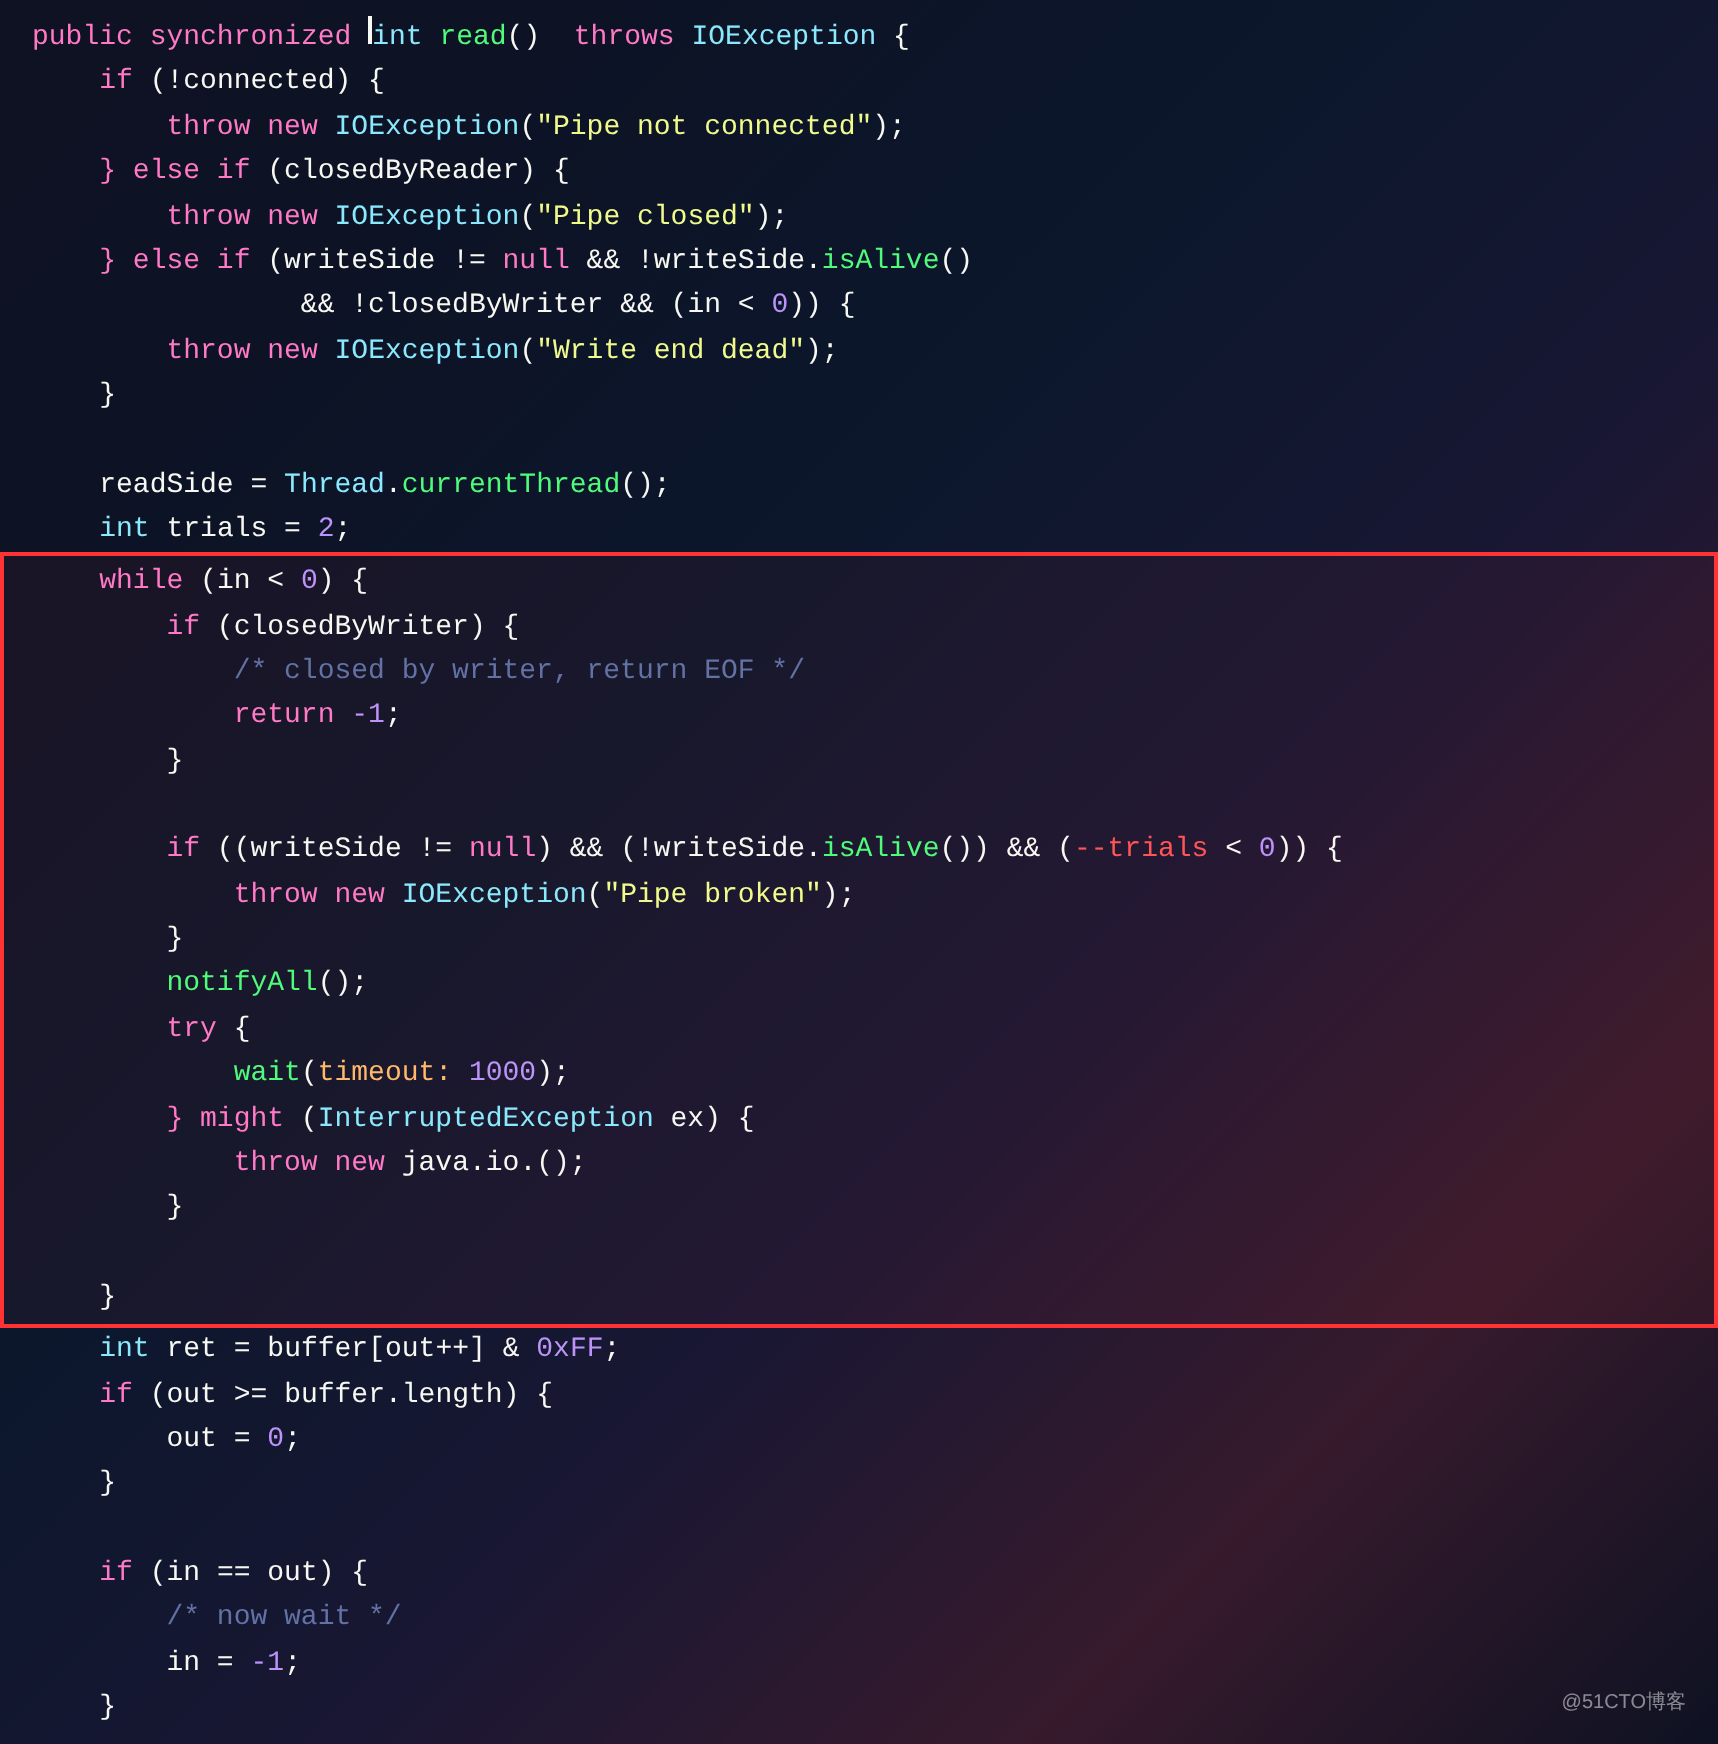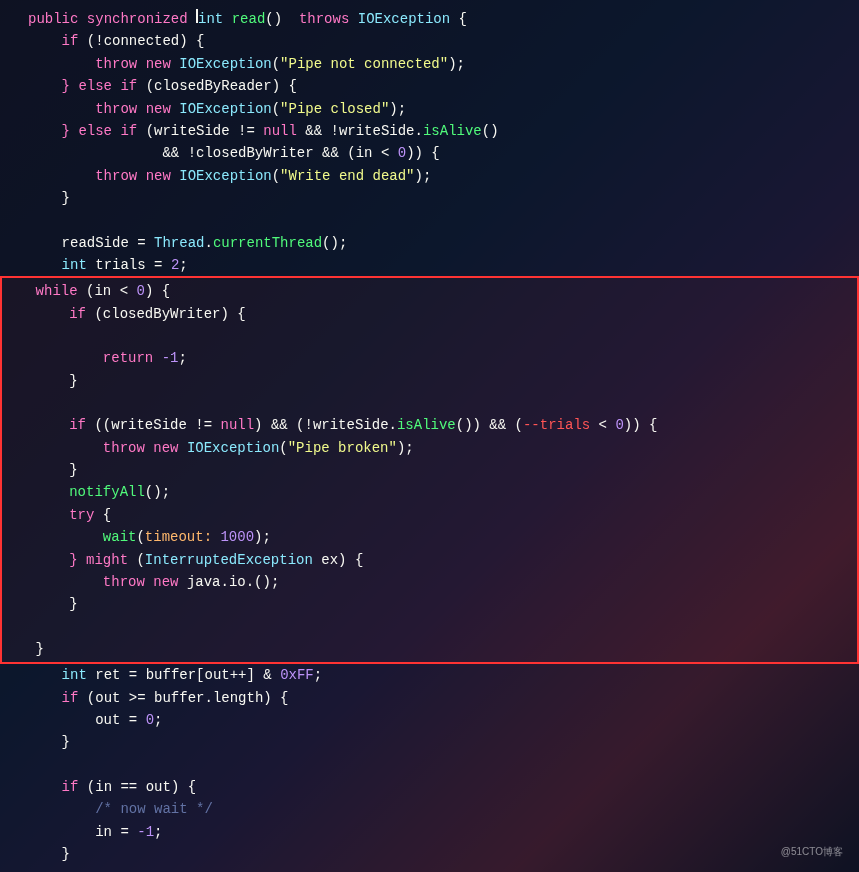--- a/index.html
+++ b/index.html
@@ -43,35 +43,35 @@
       z-index: 2;
       padding: 8px 0;
       width: 100%;
       height: 100%;
       overflow: hidden;
     }
 
     .code-line {
       display: flex;
       align-items: baseline;
-      padding: 0 28px;
+      padding: 0 16px;
       min-height: 22px;
       white-space: pre;
     }
 
     
     .highlighted-block {
       border: 2px solid #ff3333;
       margin: 0;
       padding: 2px 0;
       background: rgba(255, 50, 50, 0.05);
     }
 
     .highlighted-block .code-line {
-      padding: 0 0;
+      padding: 0 14px;
     }
 
     
     .kw { color: #ff79c6; } 
     .white { color: #f8f8f2; }
     .cyan { color: #8be9fd; }
     .green { color: #50fa7b; }
     .orange { color: #ffb86c; }
     .purple { color: #bd93f9; }
     .pink { color: #ff79c6; }
@@ -120,21 +120,21 @@
     <div class="code-line"><span class="white">    </span><span class="pink">} else if</span><span class="white"> (</span><span class="white">writeSide</span><span class="white"> != </span><span class="pink">null</span><span class="white"> &amp;&amp; </span><span class="white">!writeSide</span><span class="white">.</span><span class="green">isAlive</span><span class="white">()</span></div>
     <div class="code-line"><span class="white">                </span><span class="white">&amp;&amp; </span><span class="white">!closedByWriter</span><span class="white"> &amp;&amp; (</span><span class="white">in</span><span class="white"> &lt; </span><span class="purple">0</span><span class="white">)) {</span></div>
     <div class="code-line"><span class="white">        </span><span class="pink">throw</span><span class="white"> </span><span class="pink">new</span><span class="white"> </span><span class="cyan">IOException</span><span class="white">(</span><span class="yellow">"Write end dead"</span><span class="white">);</span></div>
     <div class="code-line"><span class="white">    </span><span class="white">}</span></div>
     <div class="code-line"></div>
     <div class="code-line"><span class="white">    </span><span class="white">readSide</span><span class="white"> = </span><span class="cyan">Thread</span><span class="white">.</span><span class="green">currentThread</span><span class="white">();</span></div>
     <div class="code-line"><span class="white">    </span><span class="cyan">int</span><span class="white"> </span><span class="white">trials</span><span class="white"> = </span><span class="purple">2</span><span class="white">;</span></div>
     <div class="highlighted-block">
       <div class="code-line"><span class="white">    </span><span class="pink">while</span><span class="white"> (</span><span class="white">in</span><span class="white"> &lt; </span><span class="purple">0</span><span class="white">) {</span></div>
       <div class="code-line"><span class="white">        </span><span class="pink">if</span><span class="white"> (</span><span class="white">closedByWriter</span><span class="white">) {</span></div>
-      <div class="code-line"><span class="white">            </span></div>
+      <div class="code-line"><span class="white">            </span><span class="gray">/* closed by writer, return EOF */</span></div>
       <div class="code-line"><span class="white">            </span><span class="pink">return</span><span class="white"> </span><span class="purple">-1</span><span class="white">;</span></div>
       <div class="code-line"><span class="white">        </span><span class="white">}</span></div>
       <div class="code-line"></div>
       <div class="code-line"><span class="white">        </span><span class="pink">if</span><span class="white"> ((</span><span class="white">writeSide</span><span class="white"> != </span><span class="pink">null</span><span class="white">) &amp;&amp; (</span><span class="white">!writeSide</span><span class="white">.</span><span class="green">isAlive</span><span class="white">()) &amp;&amp; (</span><span class="red-var">--trials</span><span class="white"> &lt; </span><span class="purple">0</span><span class="white">)) {</span></div>
       <div class="code-line"><span class="white">            </span><span class="pink">throw</span><span class="white"> </span><span class="pink">new</span><span class="white"> </span><span class="cyan">IOException</span><span class="white">(</span><span class="yellow">"Pipe broken"</span><span class="white">);</span></div>
       <div class="code-line"><span class="white">        </span><span class="white">}</span></div>
       <div class="code-line"><span class="white">        </span><span class="green">notifyAll</span><span class="white">();</span></div>
       <div class="code-line"><span class="white">        </span><span class="pink">try</span><span class="white"> {</span></div>
       <div class="code-line"><span class="white">            </span><span class="green">wait</span><span class="white">(</span><span class="orange">timeout: </span><span class="purple">1000</span><span class="white">);</span></div>
       <div class="code-line"><span class="white">        </span><span class="pink">} might</span><span class="white"> (</span><span class="cyan">InterruptedException</span><span class="white"> </span><span class="white">ex</span><span class="white">) {</span></div>

